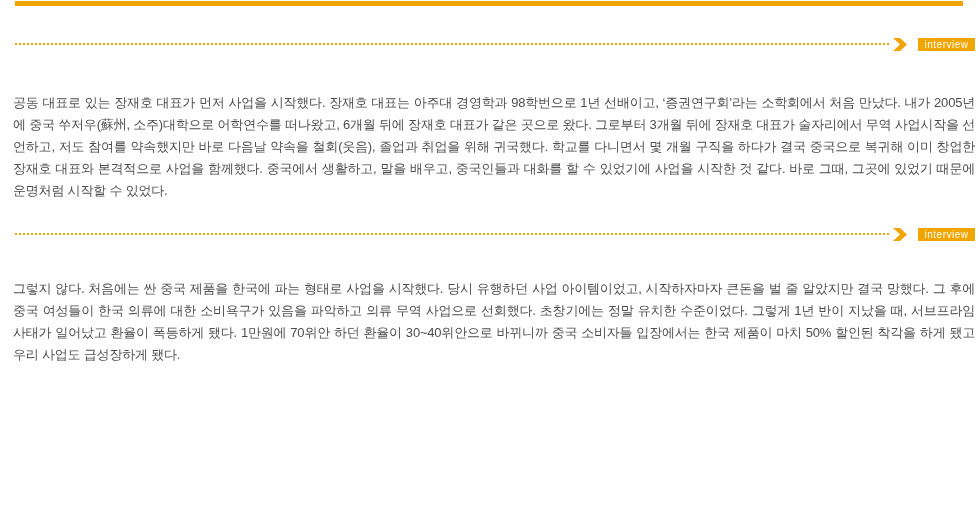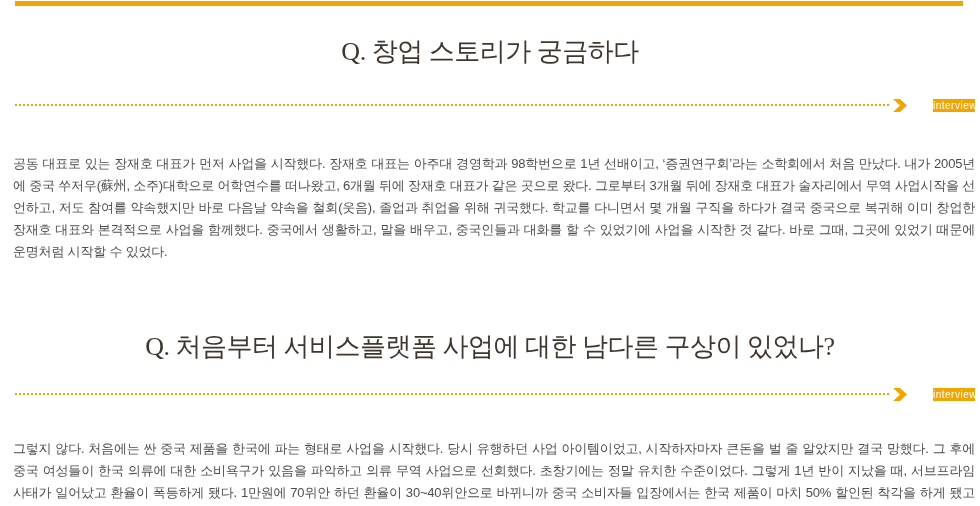--- a/index.html
+++ b/index.html
@@ -46,21 +46,21 @@
     position: absolute;
     right: 68px;
     top: 0;
     width: 14px;
     height: 13px;
   }
   .interview-badge {
     position: absolute;
     right: 0;
     top: 0;
-    width: 42px;
+    width: 57px;
     height: 13px;
     line-height: 13px;
     text-align: center;
     color: #ffffff;
     font-size: 10px;
     letter-spacing: 0.5px;
   }
   .answer-paragraph {
     margin: 0 5px 0 13px;
     font-size: 13px;
@@ -71,33 +71,31 @@
   .p1 { margin-top: 41px; }
   .p2 { margin-top: 37px; }
 </style>
 </head>
 <body>
 
 <div id="page">
 
   <div class="top-bar accent-bg" style="background: rgb(240, 165, 0);"></div>
 
-  <h1 class="question-title q1 title-color" style="color: rgb(63, 54, 44);">Q. 창업 스토리가 궁금하다</h1>
 
   <div class="divider d1">
     <div class="dots accent-border" style="border-color: rgb(240, 165, 0);"></div>
     <svg class="chevron" viewBox="0 0 14 13">
       <polygon class="accent-fill" points="0,0 7,0 14,6.5 7,13 0,13 7,6.5" fill="#f0a500" style="fill: rgb(240, 165, 0);"></polygon>
     </svg>
     <div class="interview-badge accent-bg" style="background: rgb(240, 165, 0);">interview</div>
   </div>
 
   <p class="answer-paragraph p1 body-color" style="color: rgb(77, 77, 77);">공동 대표로 있는 장재호 대표가 먼저 사업을 시작했다. 장재호 대표는 아주대 경영학과 98학번으로 1년 선배이고, ‘증권연구회’라는 소학회에서 처음 만났다. 내가 2005년에 중국 쑤저우(蘇州, 소주)대학으로 어학연수를 떠나왔고, 6개월 뒤에 장재호 대표가 같은 곳으로 왔다. 그로부터 3개월 뒤에 장재호 대표가 술자리에서 무역 사업시작을 선언하고, 저도 참여를 약속했지만 바로 다음날 약속을 철회(웃음), 졸업과 취업을 위해 귀국했다. 학교를 다니면서 몇 개월 구직을 하다가 결국 중국으로 복귀해 이미 창업한 장재호 대표와 본격적으로 사업을 함께했다. 중국에서 생활하고, 말을 배우고, 중국인들과 대화를 할 수 있었기에 사업을 시작한 것 같다. 바로 그때, 그곳에 있었기 때문에 운명처럼 시작할 수 있었다.</p>
 
-  <h2 class="question-title q2 title-color" style="color: rgb(63, 54, 44);">Q. 처음부터 서비스플랫폼 사업에 대한 남다른 구상이 있었나?</h2>
 
   <div class="divider d2">
     <div class="dots accent-border" style="border-color: rgb(240, 165, 0);"></div>
     <svg class="chevron" viewBox="0 0 14 13">
       <polygon class="accent-fill" points="0,0 7,0 14,6.5 7,13 0,13 7,6.5" fill="#f0a500" style="fill: rgb(240, 165, 0);"></polygon>
     </svg>
     <div class="interview-badge accent-bg" style="background: rgb(240, 165, 0);">interview</div>
   </div>
 
   <p class="answer-paragraph p2 body-color" style="color: rgb(77, 77, 77);">그렇지 않다. 처음에는 싼 중국 제품을 한국에 파는 형태로 사업을 시작했다. 당시 유행하던 사업 아이템이었고, 시작하자마자 큰돈을 벌 줄 알았지만 결국 망했다. 그 후에 중국 여성들이 한국 의류에 대한 소비욕구가 있음을 파악하고 의류 무역 사업으로 선회했다. 초창기에는 정말 유치한 수준이었다. 그렇게 1년 반이 지났을 때, 서브프라임 사태가 일어났고 환율이 폭등하게 됐다. 1만원에 70위안 하던 환율이 30~40위안으로 바뀌니까 중국 소비자들 입장에서는 한국 제품이 마치 50% 할인된 착각을 하게 됐고 우리 사업도 급성장하게 됐다.</p>

